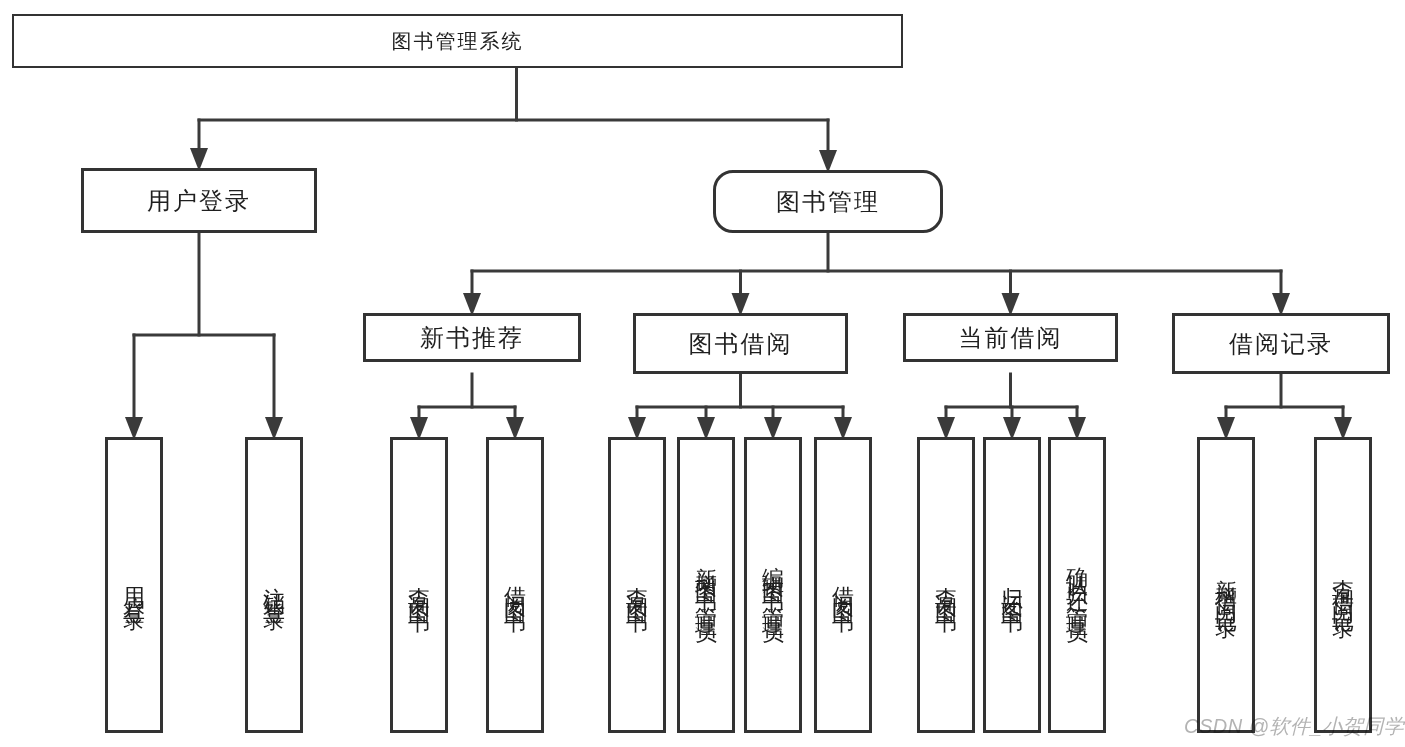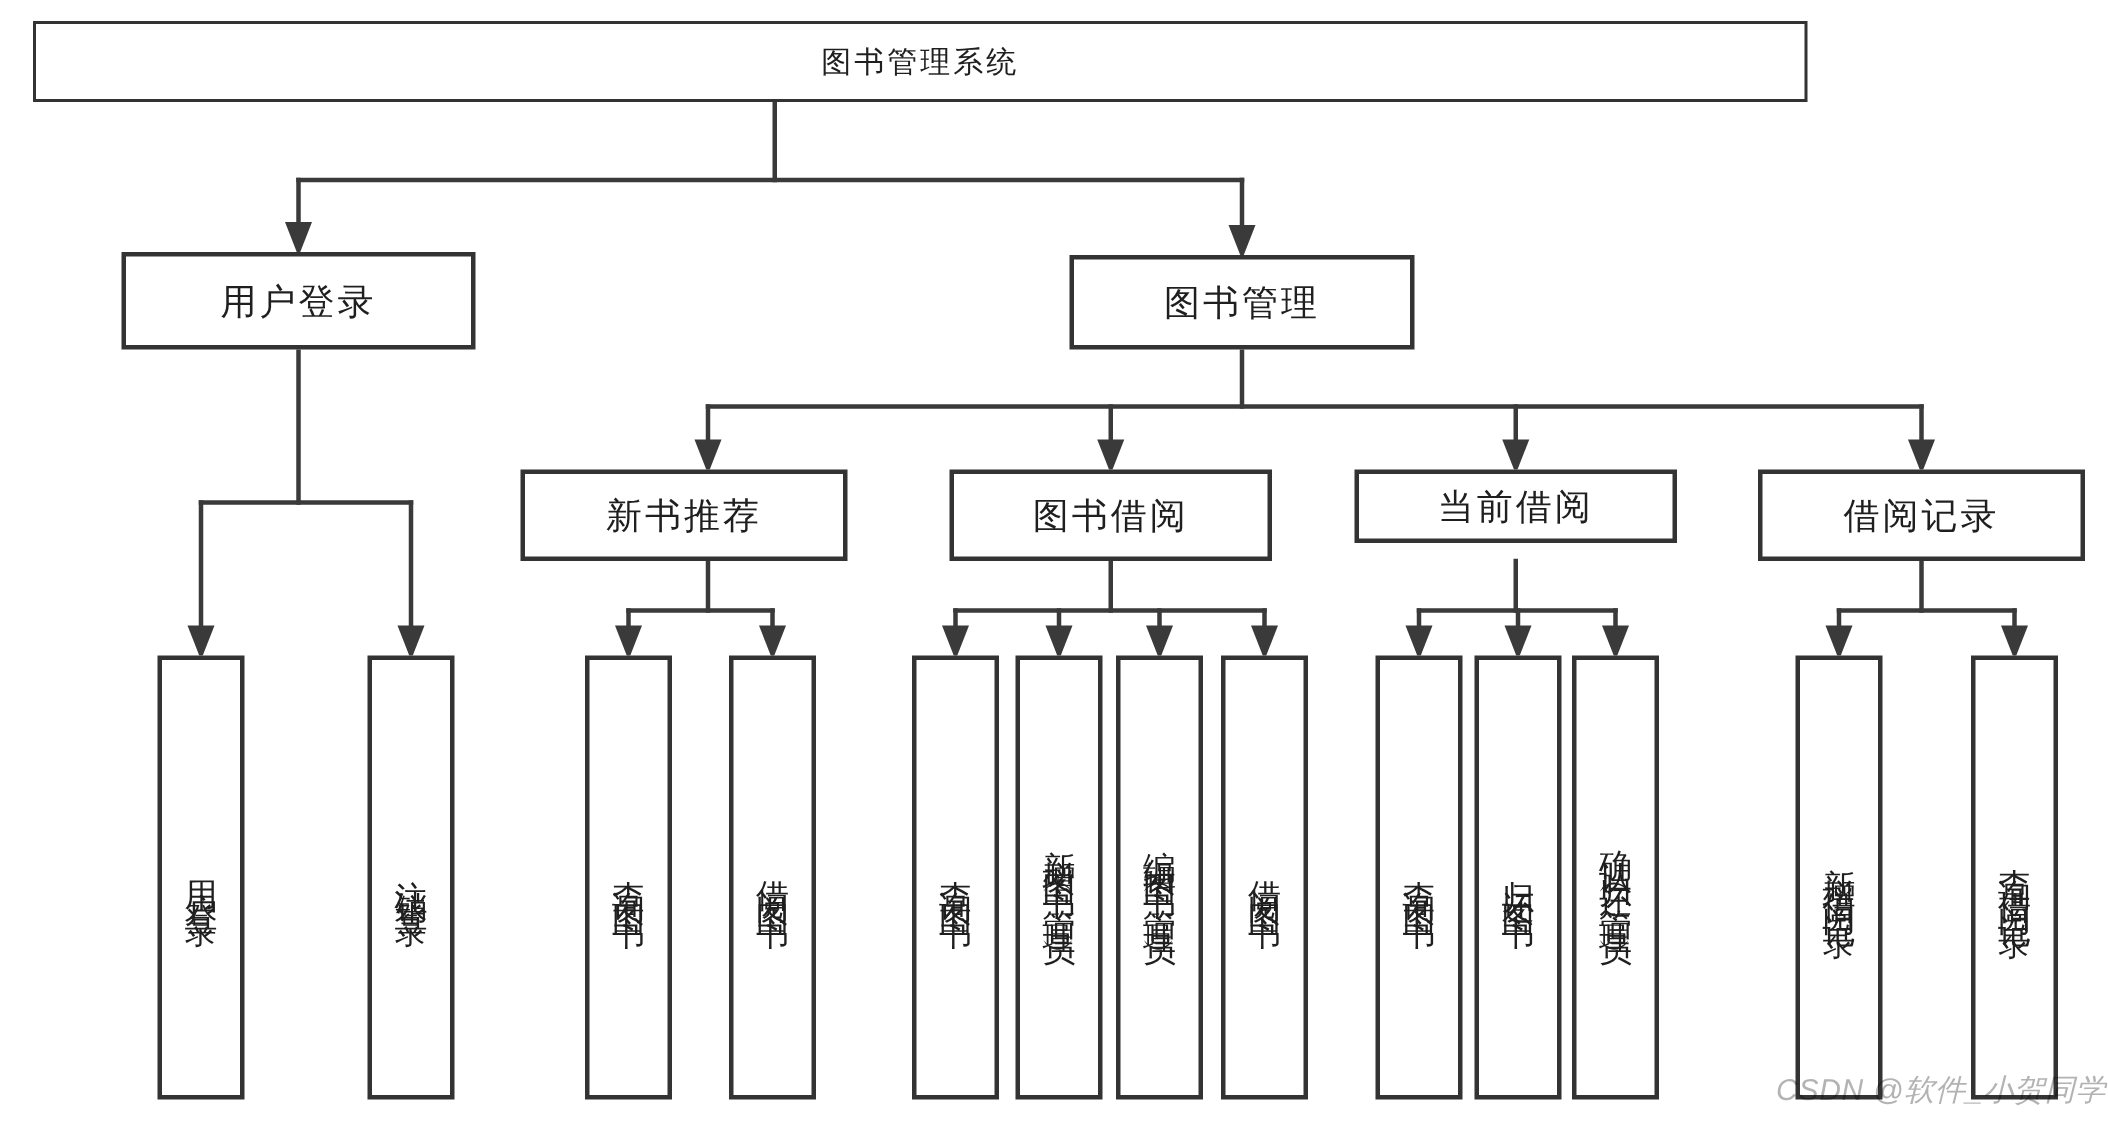--- a/index.html
+++ b/index.html
@@ -110,24 +110,24 @@
       <polygon points="1077,440 1068,417 1086,417" fill="#3a3a3a"></polygon>
       <line x1="1281" y1="374" x2="1281" y2="407" stroke="#3a3a3a" stroke-width="3" stroke-linecap="square"></line>
       <line x1="1226" y1="407" x2="1343" y2="407" stroke="#3a3a3a" stroke-width="3" stroke-linecap="square"></line>
       <line x1="1226" y1="407" x2="1226" y2="423" stroke="#3a3a3a" stroke-width="3" stroke-linecap="square"></line>
       <polygon points="1226,440 1217,417 1235,417" fill="#3a3a3a"></polygon>
       <line x1="1343" y1="407" x2="1343" y2="423" stroke="#3a3a3a" stroke-width="3" stroke-linecap="square"></line>
       <polygon points="1343,440 1334,417 1352,417" fill="#3a3a3a"></polygon>
     </svg>
 
   <div id="watermark">CSDN @软件_小贺同学</div>
-<div class="node root" style="left: 22px; top: 14px; width: 1183px; height: 54px;">图书管理系统</div>
+<div class="node root" style="left: 12px; top: 14px; width: 891px; height: 54px;">图书管理系统</div>
     <div class="node branch" style="left: 81px; top: 168px; width: 236px; height: 65px;">用户登录</div>
-    <div class="node branch" style="left: 713px; top: 170px; width: 230px; height: 63px;">图书管理</div>
-    <div class="node branch" style="left: 347px; top: 313px; width: 218px; height: 61px;">新书推荐</div>
+    <div class="node branch" style="left: 713px; top: 170px; width: 230px; height: 63px; border-radius: 20px;">图书管理</div>
+    <div class="node branch" style="left: 363px; top: 313px; width: 218px; height: 49px;">新书推荐</div>
     <div class="node branch" style="left: 633px; top: 313px; width: 215px; height: 61px;">图书借阅</div>
     <div class="node branch" style="left: 903px; top: 313px; width: 215px; height: 49px;">当前借阅</div>
     <div class="node branch" style="left: 1172px; top: 313px; width: 218px; height: 61px;">借阅记录</div>
     <div class="node leaf" style="left: 105px; top: 437px; width: 58px; height: 296px;">用户登录</div>
     <div class="node leaf" style="left: 245px; top: 437px; width: 58px; height: 296px;">注销登录</div>
     <div class="node leaf" style="left: 390px; top: 437px; width: 58px; height: 296px;">查询图书</div>
     <div class="node leaf" style="left: 486px; top: 437px; width: 58px; height: 296px;">借阅图书</div>
     <div class="node leaf" style="left: 608px; top: 437px; width: 58px; height: 296px;">查询图书</div>
     <div class="node leaf" style="left: 677px; top: 437px; width: 58px; height: 296px;">新增图书（管理员）</div>
     <div class="node leaf" style="left: 744px; top: 437px; width: 58px; height: 296px;">编辑图书（管理员）</div>

